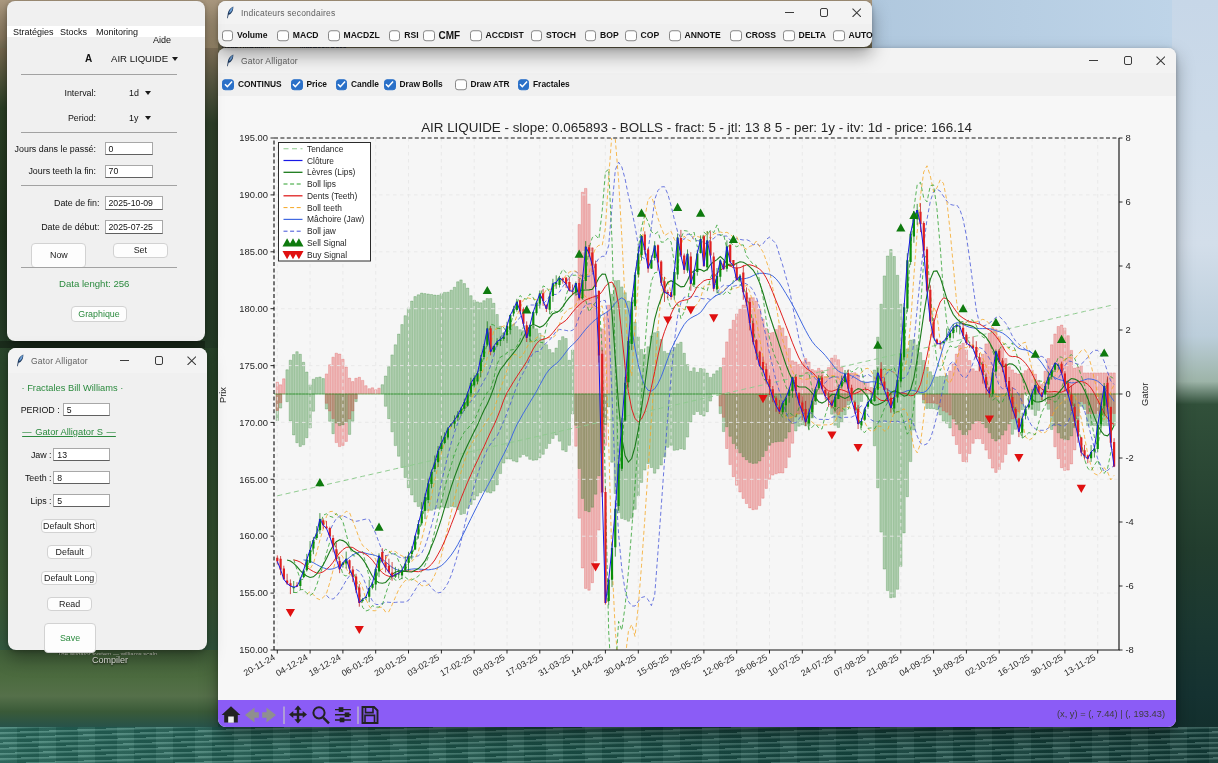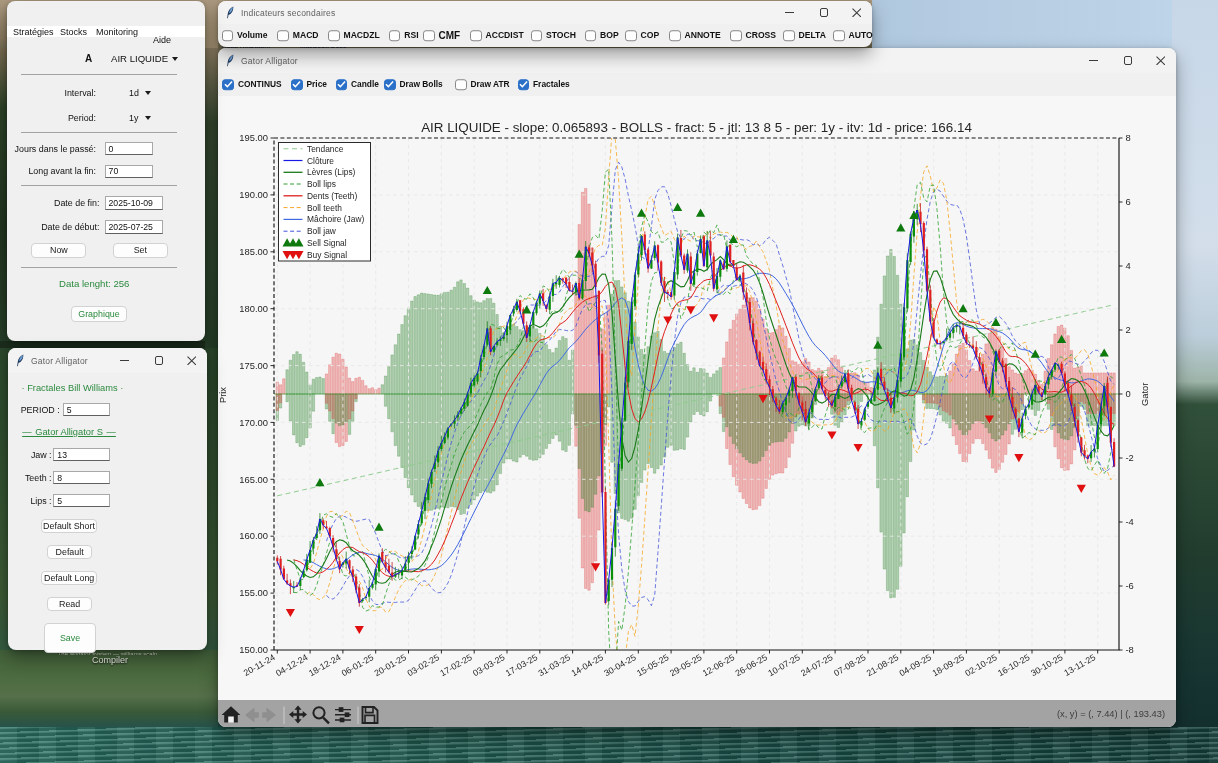--- a/index.html
+++ b/index.html
@@ -202,21 +202,21 @@
           <text x="89.0" y="114.6" font-size="8.4" fill="#262626">Boll teeth</text>
           <line x1="65.5" y1="123.4" x2="84.5" y2="123.4" stroke="#4169e1" stroke-width="1.2"></line>
           <text x="89.0" y="126.4" font-size="8.4" fill="#262626">Mâchoire (Jaw)</text>
           <line x1="65.5" y1="135.2" x2="84.5" y2="135.2" stroke="#4253d8" stroke-width="1.0" stroke-dasharray="4,2.6"></line>
           <text x="89.0" y="138.2" font-size="8.4" fill="#262626">Boll jaw</text>
           <path d="M64.5 150.5L73.7 150.5L69.1 142.3ZM70.4 150.5L79.6 150.5L75 142.3ZM76.3 150.5L85.5 150.5L80.9 142.3Z" fill="#0e7a0e"></path>
           <text x="89.0" y="149.9" font-size="8.4" fill="#262626">Sell Signal</text>
           <path d="M64.5 155.1L73.7 155.1L69.1 163.3ZM70.4 155.1L79.6 155.1L75 163.3ZM76.3 155.1L85.5 155.1L80.9 163.3Z" fill="#e01010"></path>
           <text x="89.0" y="161.7" font-size="8.4" fill="#262626">Buy Signal</text>
         </svg></div>
-    <div style="position:absolute;left:0;top:652px;width:958px;height:27px;background:#a3a3a3;border-radius:0 0 8px 8px;">
+    <div style="position:absolute;left:0;top:652px;width:958px;height:27px;background:#8b5cf6;border-radius:0 0 8px 8px;">
       <svg width="958" height="27" viewBox="0 0 958 27" preserveAspectRatio="none">
         <path d="M13 6.2 L3.6 15 h2.6 v7.5 h13.6 V15 h2.6 Z" fill="#222"></path>
         <rect x="10.2" y="16.5" width="5.6" height="6.2" fill="#f0f0f0"></rect>
         <path d="M36.5 7.5 L27 15 l9.5 7.5 v-4.7 h4.3 v-5.6 h-4.3 Z" fill="#8f8f8f"></path>
         <path d="M48.5 7.5 L58 15 l-9.5 7.5 v-4.7 h-4.3 v-5.6 h4.3 Z" fill="#8f8f8f"></path>
         <path d="M80 5.5 l-3.6 4.3 h2.4 v3.5 h-3.5 v-2.4 l-4.3 3.6 4.3 3.6 v-2.4 h3.5 v3.5 h-2.4 l3.6 4.3 3.6-4.3 h-2.4 v-3.5 h3.5 v2.4 l4.3-3.6 -4.3-3.6 v2.4 h-3.5 v-3.5 h2.4 Z" fill="#222"></path>
         <circle cx="101" cy="12.8" r="5.6" fill="none" stroke="#222" stroke-width="2"></circle>
         <path d="M105.2 17.6 L111 23.4" stroke="#222" stroke-width="2.4"></path>
         <g stroke="#222" stroke-width="1.4" fill="#222">
           <path d="M117 9.6 h16 M117 14.8 h16 M117 20 h16" fill="none"></path>
@@ -318,28 +318,28 @@
     <div class="hr" style="left:14px;top:72.6px;width:156px;"></div>
     <div class="rlab" style="left:0px;top:85.5px;width:89px;">Interval:</div>
     <div class="lab" style="left:122px;top:85.5px;">1d</div>
     <span class="arrow" style="left:138px;top:89.5px;"></span>
     <div class="rlab" style="left:0px;top:110.7px;width:89px;">Period:</div>
     <div class="lab" style="left:122px;top:110.7px;">1y</div>
     <span class="arrow" style="left:138px;top:114.7px;"></span>
     <div class="hr" style="left:14px;top:130.7px;width:156px;"></div>
     <div class="rlab" style="left:0px;top:142px;width:89px;">Jours dans le passé:</div>
     <div class="ent" style="left:97.6px;top:141.4px;width:48px;height:13px;">0</div>
-    <div class="rlab" style="left:0px;top:164px;width:89px;">Long avant la fin:</div>
+    <div class="rlab" style="left:0px;top:164px;width:89px;">Jours teeth la fin:</div>
     <div class="ent" style="left:97.6px;top:163.5px;width:48px;height:13px;">70</div>
     <div class="hr" style="left:14px;top:183.7px;width:156px;"></div>
     <div class="rlab" style="left:0px;top:196.2px;width:92.4px;">Date de fin:</div>
     <div class="ent" style="left:97.5px;top:195.1px;width:58px;height:14px;">2025-10-09</div>
     <div class="rlab" style="left:0px;top:219.6px;width:92.4px;">Date de début:</div>
     <div class="ent" style="left:97.5px;top:218.5px;width:58px;height:14px;">2025-07-25</div>
-    <div class="btn" style="left:24.4px;top:241.8px;width:55px;height:15px;">Now</div>
+    <div class="btn" style="left:24.4px;top:241.8px;width:55px;height:25px;">Now</div>
     <div class="btn" style="left:105.6px;top:241.8px;width:55.5px;height:15px;">Set</div>
     <div class="hr" style="left:14px;top:265.8px;width:156px;"></div>
     <div class="lab grn" style="left:52px;top:277px;font-size:9.6px;">Data lenght: 256</div>
     <div class="btn grn" style="left:64px;top:304.8px;width:56px;height:16px;">Graphique</div>
   </div>
 
   <div class="win" style="left:8px;top:348px;width:199px;height:302px;">
     <div class="tbar" style="height:25px">
       <span class="tico">
           <svg width="9" height="13" viewBox="0 0 9 13">

